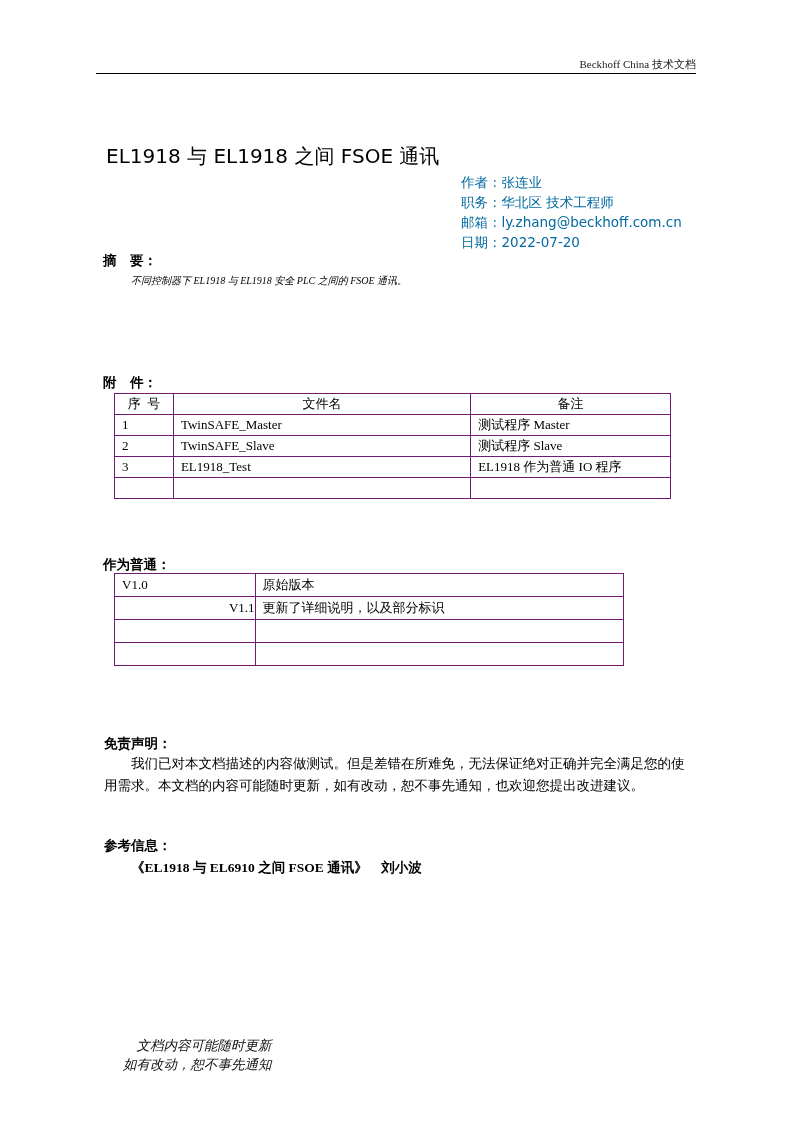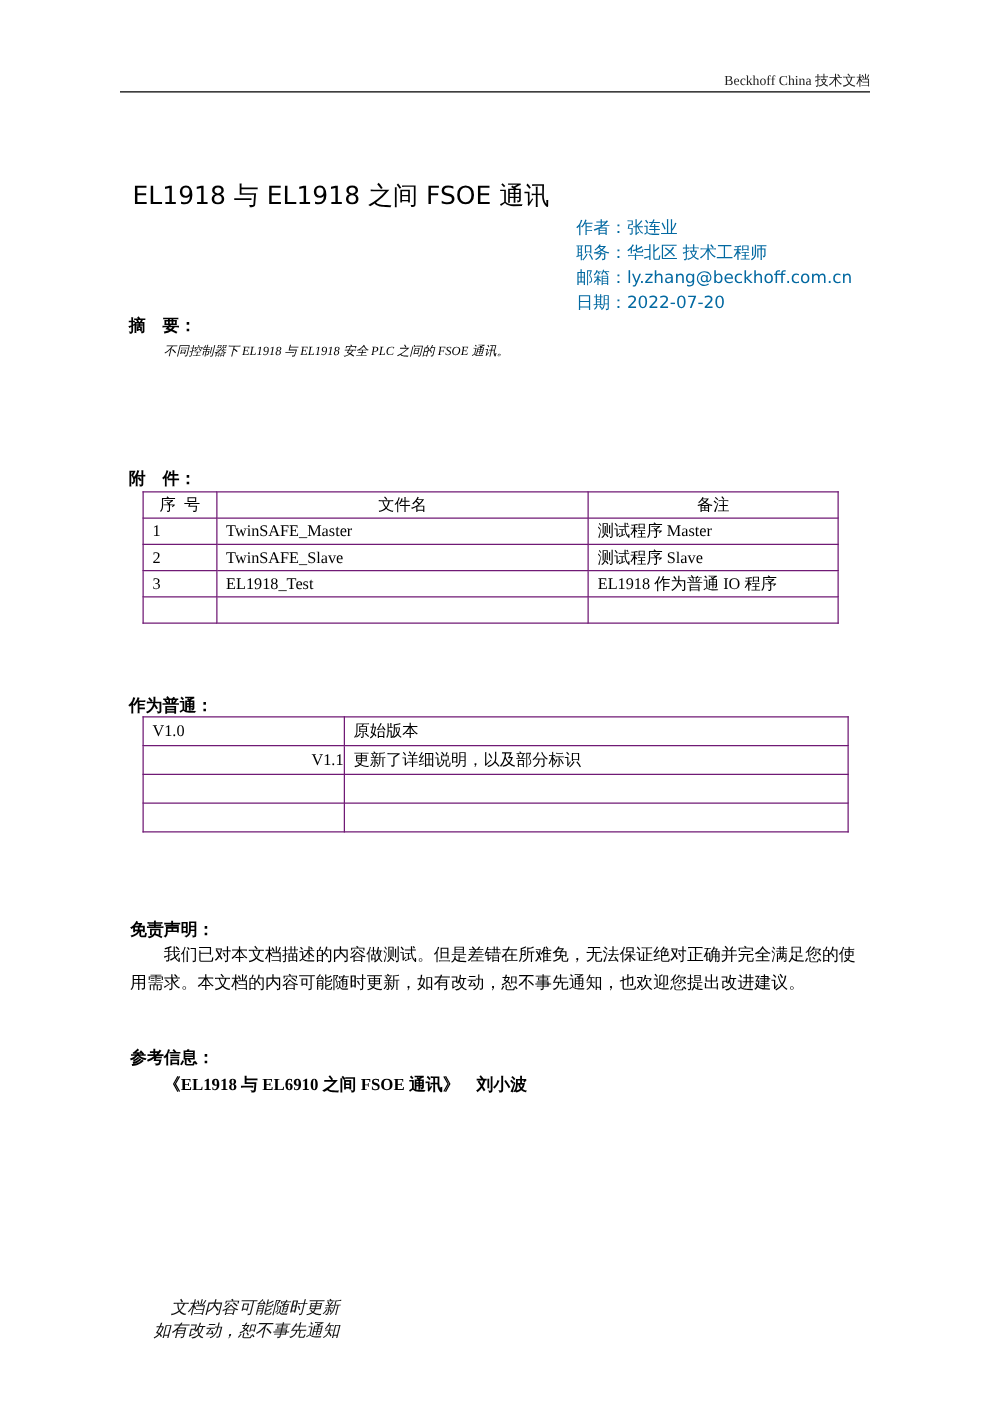--- a/index.html
+++ b/index.html
@@ -72,21 +72,21 @@
   </tr>
   <tr>
     <td></td>
     <td></td>
     <td></td>
   </tr>
 </tbody>
   </table>
 
 <div class="abs sec-label" style="left:103px; top:556px;">作为普通：</div>
-<table class="grid" style="left:114px; top:573px; width:565px;border-radius:13px;">
+<table class="grid" style="left:114px; top:573px; width:510px;border-radius:13px;">
   <colgroup>
       <col style="width:160px">
       <col style="width:401px">
     </colgroup>
   <tbody>
       <tr>
     <td style="height:22px;">V1.0</td>
     <td style="height:22px;">原始版本</td>
   </tr>
   <tr>

